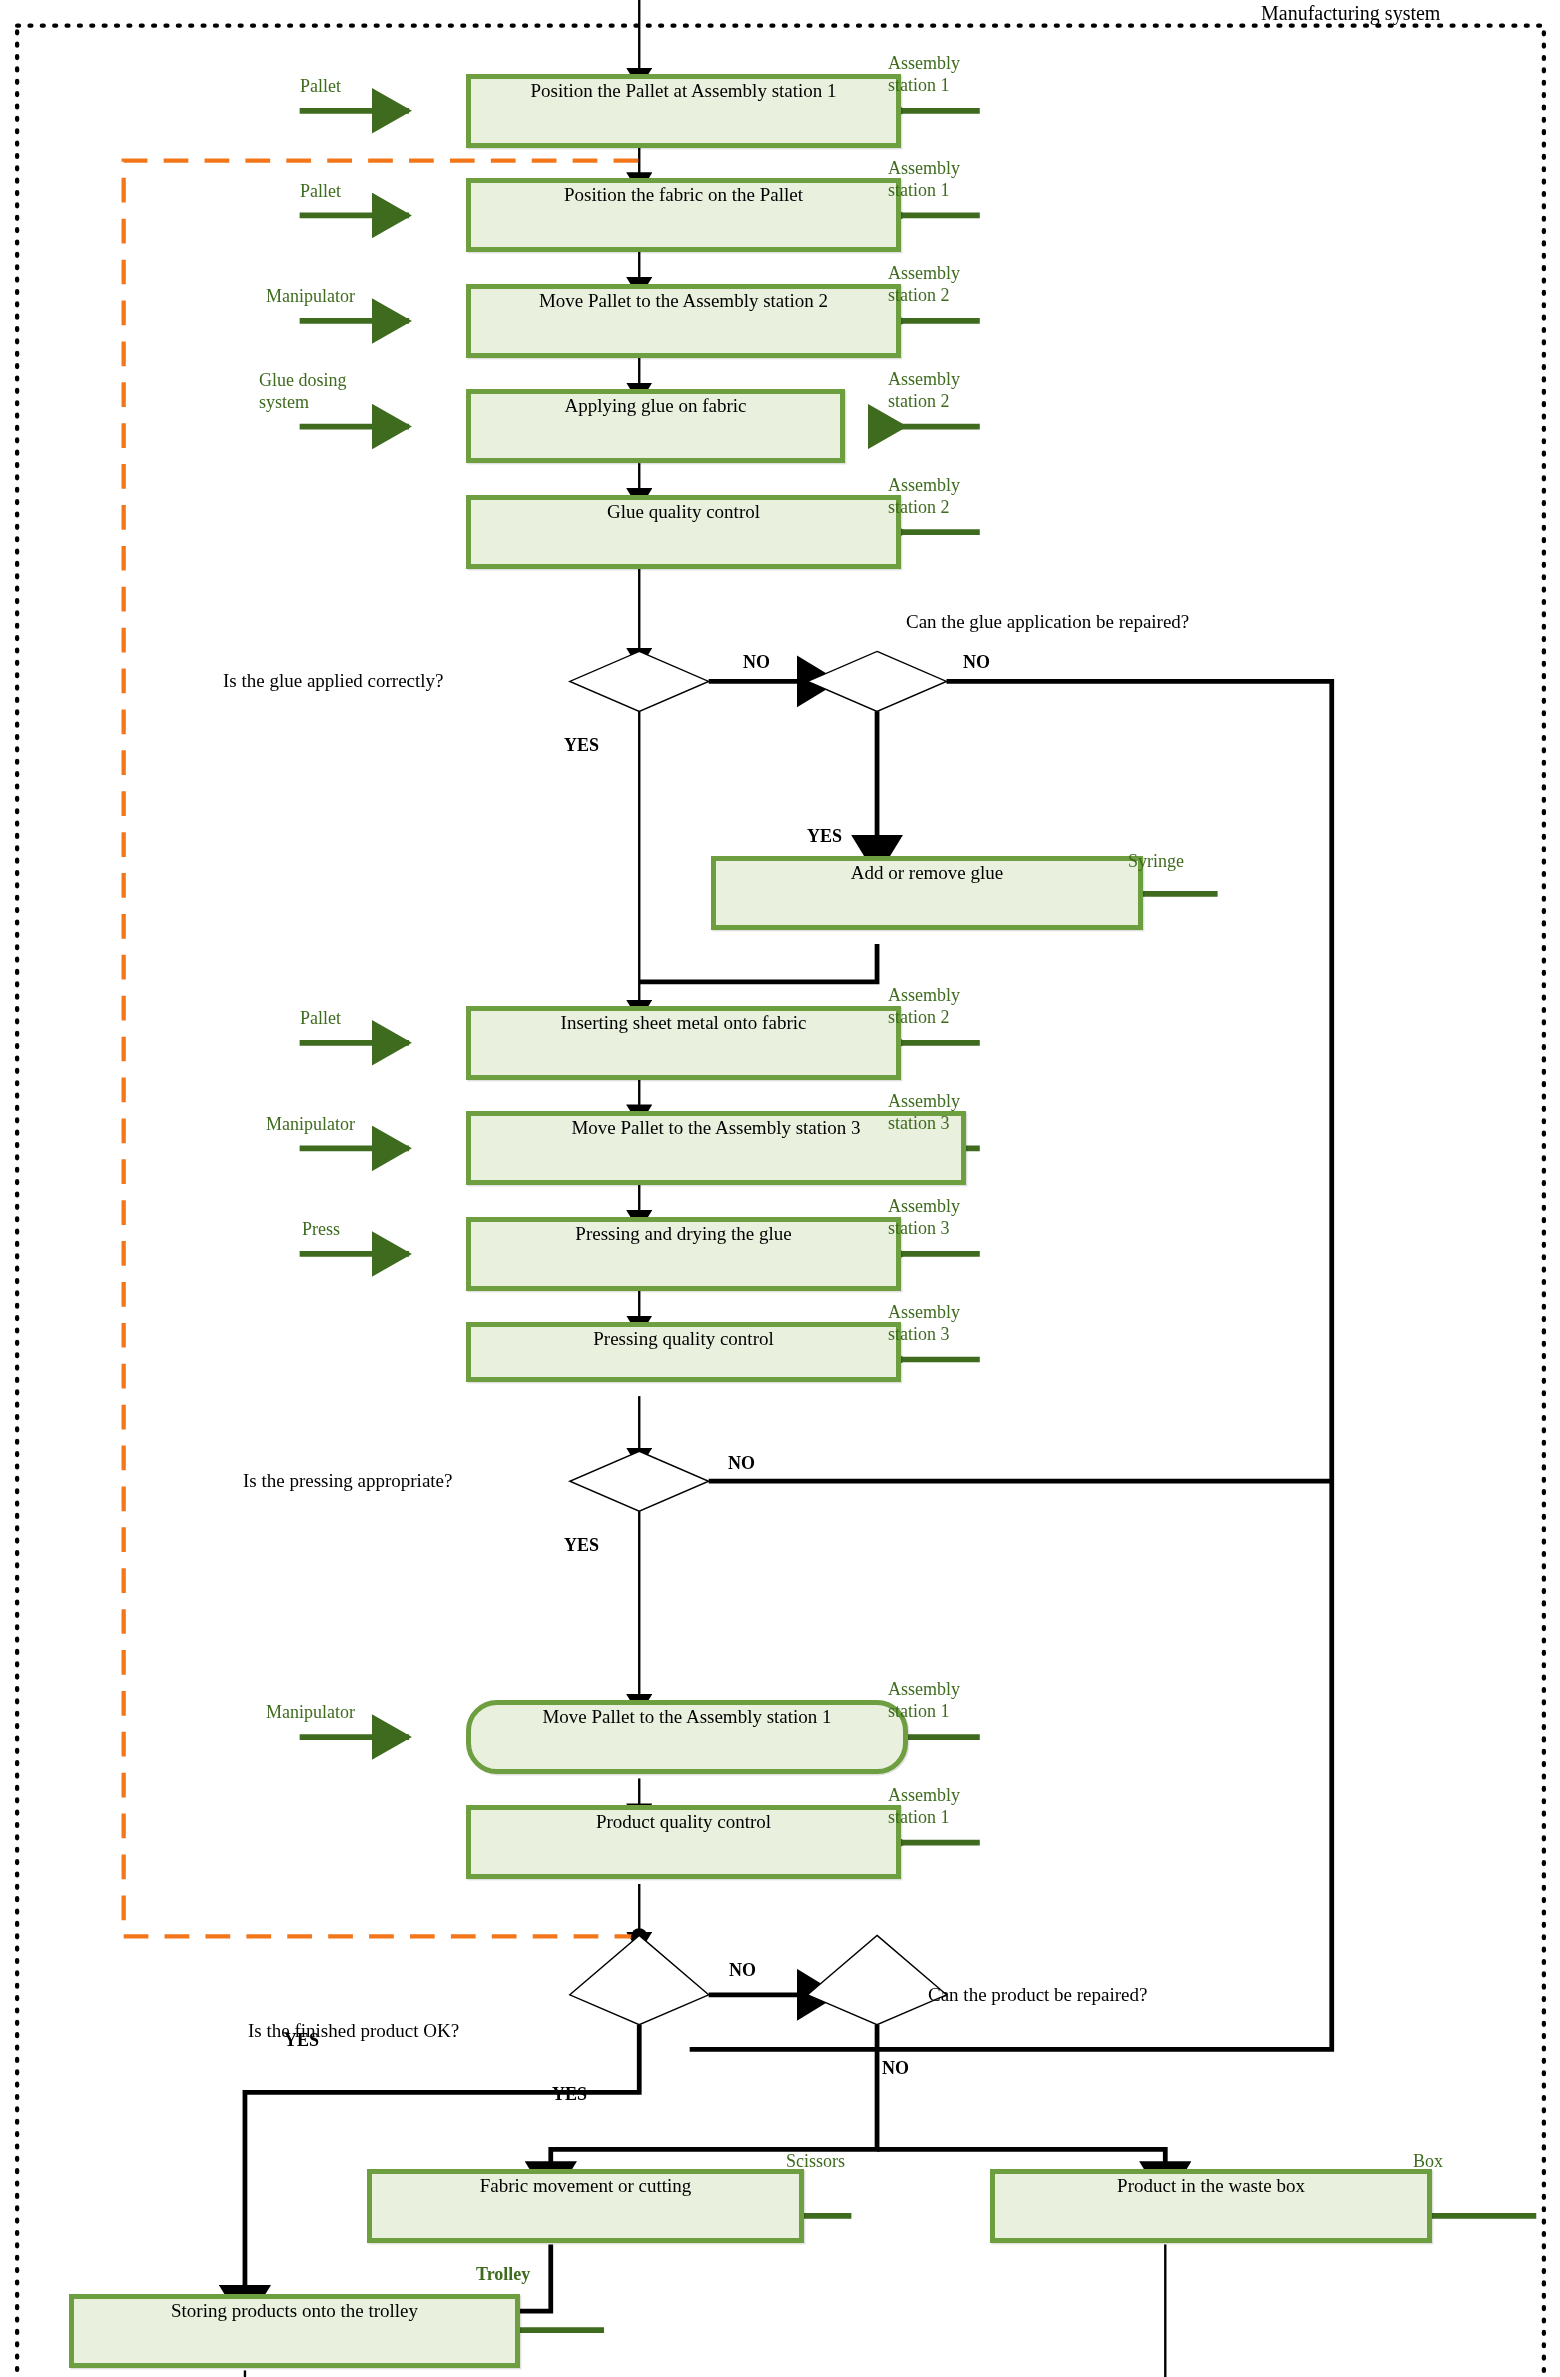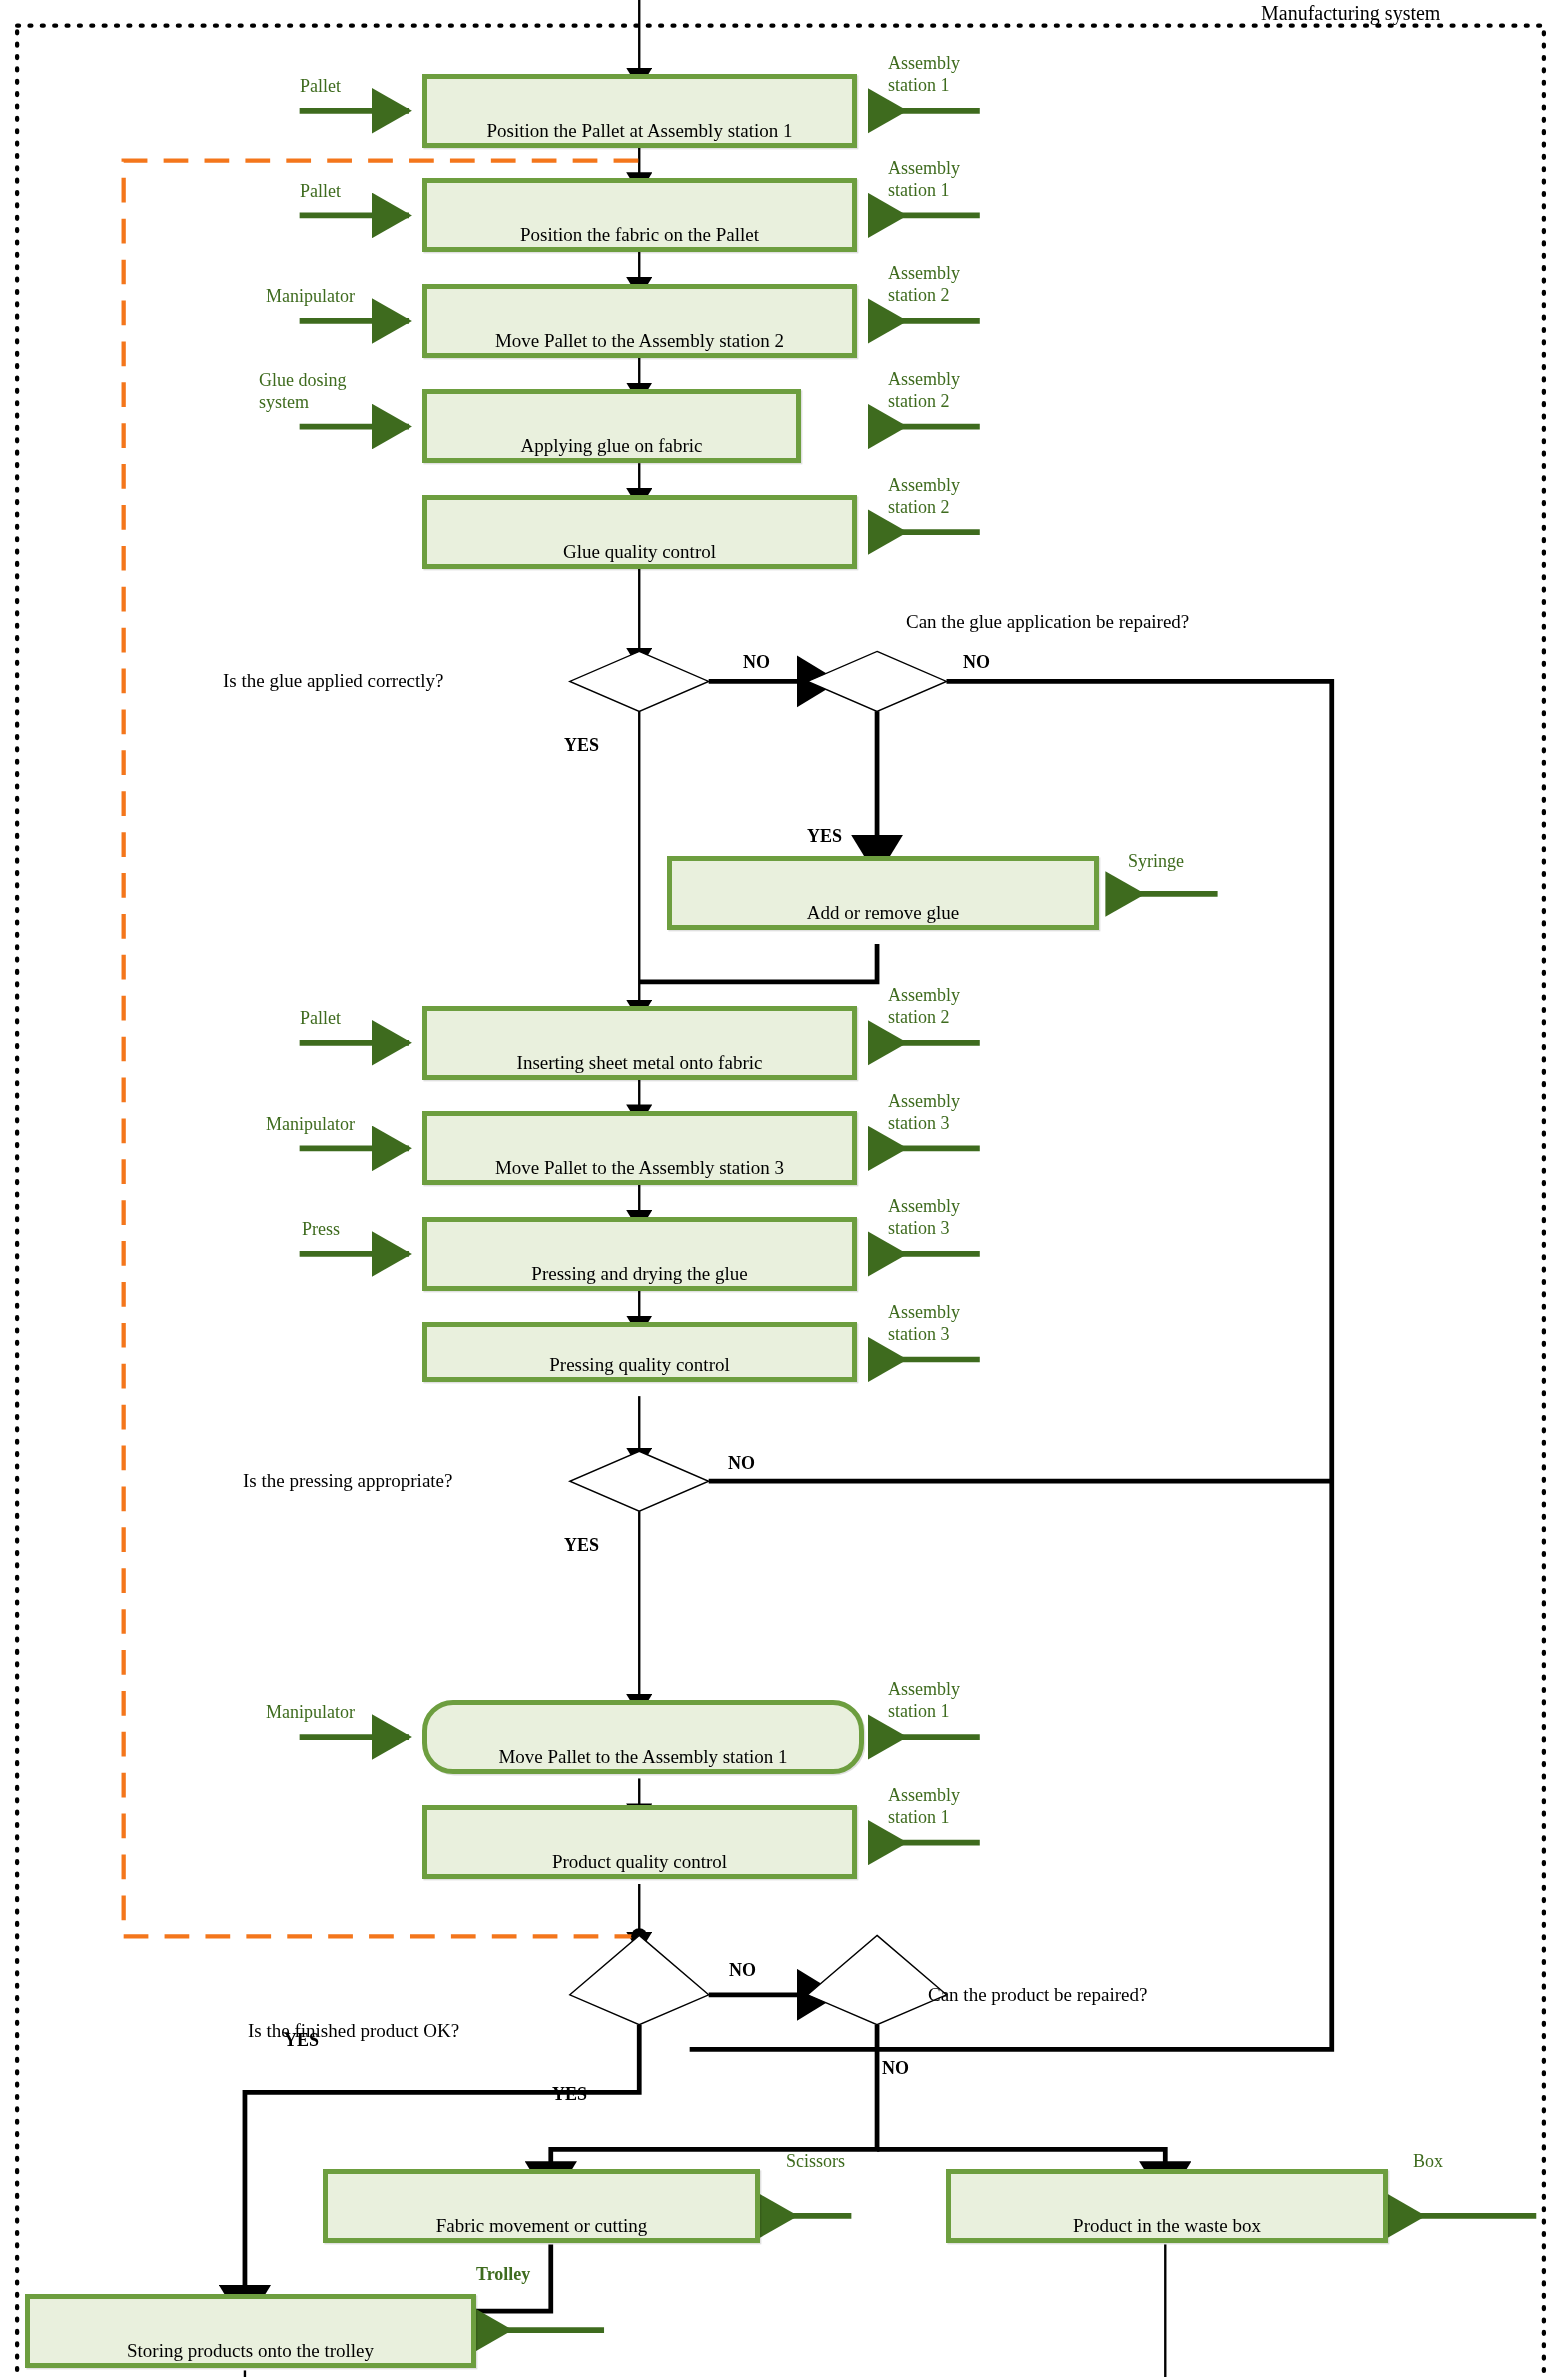--- a/index.html
+++ b/index.html
@@ -1,23 +1,23 @@
 <!DOCTYPE html>
 <html style="font-size:7.6px"><head>
 <meta charset="utf-8">
 <style>
   html,body{margin:0;padding:0;background:#ffffff;}
   #canvas{position:relative;width:1561px;height:2486px;background:#fff;
           font-family:"Liberation Serif","DejaVu Serif",serif;}
   svg.layer{position:absolute;left:0;top:0;width:1561px;height:2486px;overflow:visible;}
   .proc{position:absolute;box-sizing:border-box;background:#e9f0dd;
-        border:5.2px solid #6d9e3f;display:flex;align-items:flex-end;justify-content:center;
+        border:5.2px solid #6d9e3f;display:flex;align-items:flex-start;justify-content:center;
         text-align:center;color:#000;font-size:19px;line-height:1.28;
         font-family:"Liberation Serif","DejaVu Serif",serif;
-        box-shadow:1.4px 1.4px 0 rgba(0,0,0,0.12);}
+        box-shadow:1.4px 1.4px 0 rgba(0,0,0,0.12);margin-left:44px;}
   .lbl{position:absolute;color:#3e6b1e;font-size:18px;line-height:1.22;
        font-family:"Liberation Serif","DejaVu Serif",serif;white-space:pre-line;}
   .lbl.r{text-align:left;}
   .qtext{position:absolute;color:#000;font-size:19px;
          font-family:"Liberation Serif","DejaVu Serif",serif;white-space:nowrap;}
   .yn{position:absolute;color:#000;font-size:18px;font-weight:bold;
       font-family:"Liberation Serif","DejaVu Serif",serif;}
   .title{position:absolute;color:#000;font-size:20px;
          font-family:"Liberation Serif","DejaVu Serif",serif;white-space:nowrap;}
 </style>
@@ -152,21 +152,21 @@
     </div>
 
   <div class="proc" style="left:667px;top:856px;width:432px;height:74px;">
     <span>Add or remove glue</span>
     </div>
 
   <div class="proc" style="left:422px;top:1006px;width:435px;height:74px;">
     <span>Inserting sheet metal onto fabric</span>
     </div>
 
-  <div class="proc" style="left:422px;top:1111px;width:435px;height:74px;">
+  <div class="proc" style="left:422px;top:1111px;width:500px;height:74px;">
     <span>Move Pallet to the Assembly station 3</span>
     </div>
 
   <div class="proc" style="left:422px;top:1217px;width:435px;height:74px;">
     <span>Pressing and drying the glue</span>
     </div>
 
   <div class="proc" style="left:422px;top:1322px;width:435px;height:60px;">
     <span>Pressing quality control</span>
     </div>

